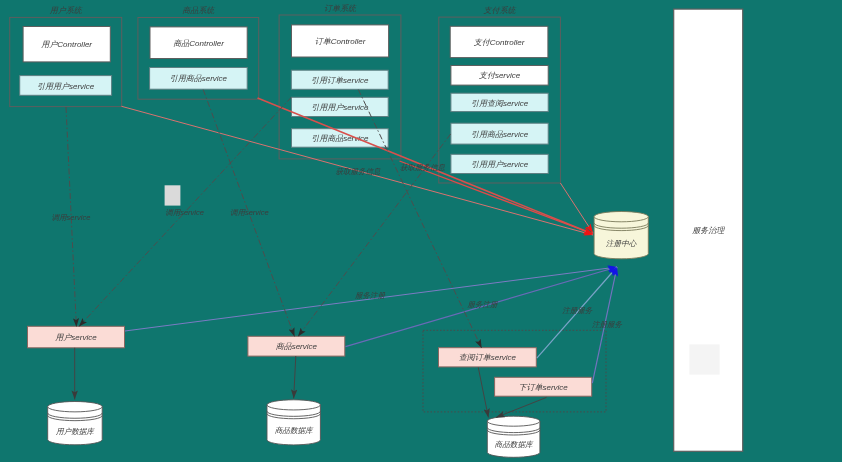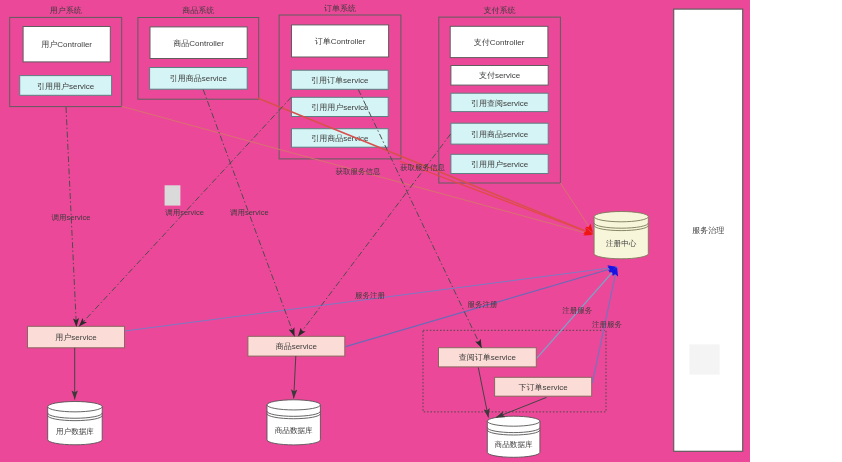--- a/index.html
+++ b/index.html
@@ -1,17 +1,17 @@
 <!DOCTYPE html>
 <html><head>
 <meta charset="utf-8">
 <title>服务治理架构图</title>
 <style>
   html,body{margin:0;padding:0;background:#ffffff;}
-  #page{position:relative;width:750px;height:462px;overflow:hidden;background:#ec4899;}
+  #page{position:relative;width:842px;height:462px;overflow:hidden;background:#0f766e;font-style:italic;}
   #root{position:absolute;left:0;top:0;display:block;}
   text{font-family:"Liberation Sans",sans-serif;fill:#3c3c3c;dominant-baseline:auto;}
   .lblTitle{font-size:8px;text-anchor:middle;}
   .lblBox{font-size:8px;text-anchor:middle;}
   .lblCyl{font-size:7.6px;text-anchor:middle;}
   .lblEdge{font-size:7.5px;text-anchor:middle;}
   .boxCyan{fill:#d5f4f5;stroke:#5d7f82;stroke-width:1;}
   .boxPlain{fill:#ffffff;stroke:#5e5e5e;stroke-width:1;}
   .boxPink{fill:#fbdcd6;stroke:#8a6660;stroke-width:1;}
 </style>

